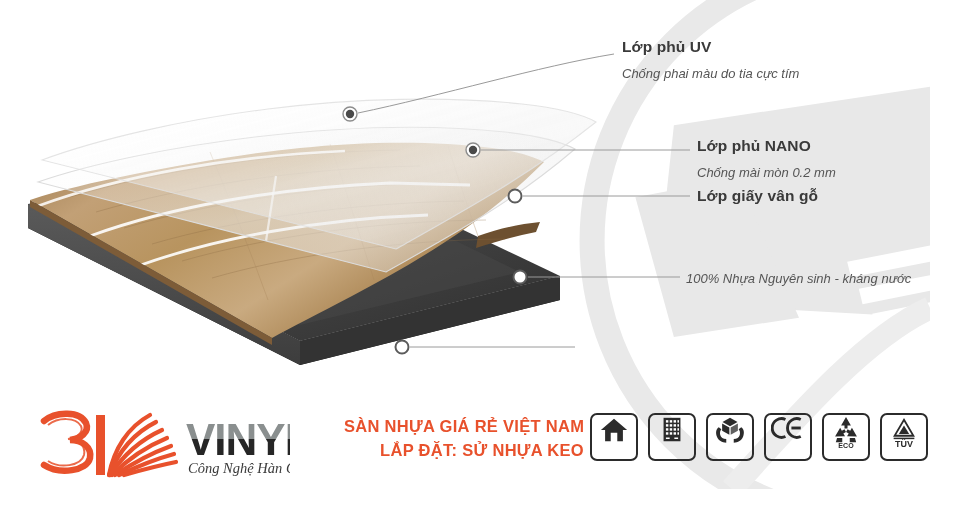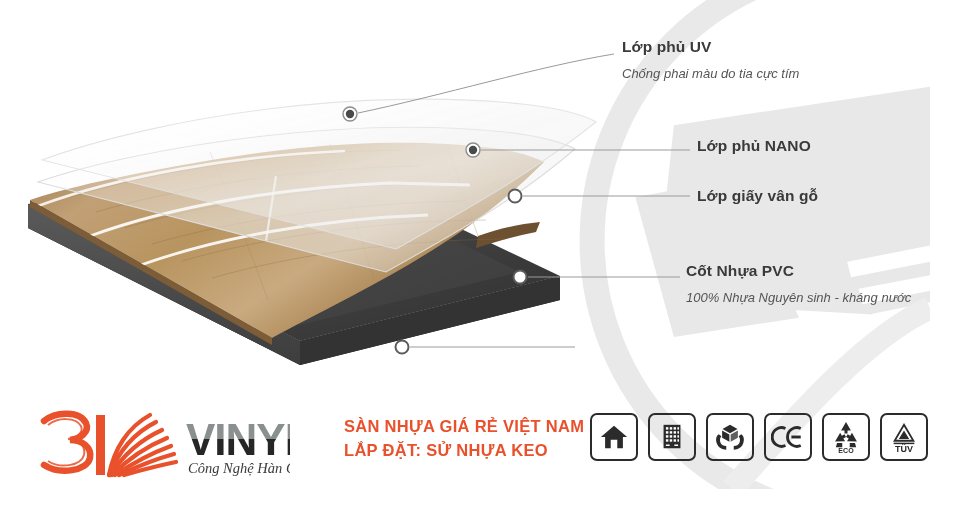--- a/index.html
+++ b/index.html
@@ -65,42 +65,42 @@
   #logo-block {
     position: absolute;
     left: 30px; top: 10px;
     width: 260px; height: 75px;
   }
 
   #slogan {
     position: absolute;
     left: 344px; top: 20px;
     width: 240px;
-    text-align: left;
+    text-align: right;
     color: #e8512c;
     font-weight: bold;
     font-size: 16.5px;
     line-height: 1.45;
     letter-spacing: 0.3px;
   }
   #slogan .s-line { display: block; white-space: nowrap; }
 
   #badges {
     position: absolute;
     left: 590px; top: 18px;
     display: flex;
     gap: 10px;
   }
   .badge {
     width: 48px; height: 48px;
     border: 2px solid #2b2b2b;
     border-radius: 7px;
     background: transparent;
     display: flex;
-    align-items: center;
+    align-items: flex-start;
     justify-content: center;
   }
   .badge svg { display: block; }
 </style>
 </head>
 <body>
 
 <div id="stage">
 
   <svg id="watermark" viewBox="0 0 966 508">
@@ -250,28 +250,28 @@
     <circle cx="402" cy="347" r="6.5" fill="#ffffff" stroke="#5b5b5b" stroke-width="2"></circle>
   </svg>
 
   <div class="callout" id="callout-uv">
     <div class="c-title">Lớp phủ UV</div>
     <div class="c-sub">Chống phai màu do tia cực tím</div>
   </div>
 
   <div class="callout" id="callout-nano">
     <div class="c-title">Lớp phủ NANO</div>
+    <div class="c-sub">Chống mài mòn 0.2 mm</div>
   </div>
 
   <div class="callout" id="callout-paper">
     <div class="c-title">Lớp giấy vân gỗ</div>
   </div>
 
   <div class="callout" id="callout-pvc">
-    <div class="c-title">Cốt Nhựa PVC</div>
     <div class="c-sub">100% Nhựa Nguyên sinh - kháng nước</div>
   </div>
 
 
   <div id="footer">
 
     <div id="logo-block">
       <svg viewBox="0 0 260 75" width="260" height="75">
 
         <g fill="none" stroke="#e8512c">

